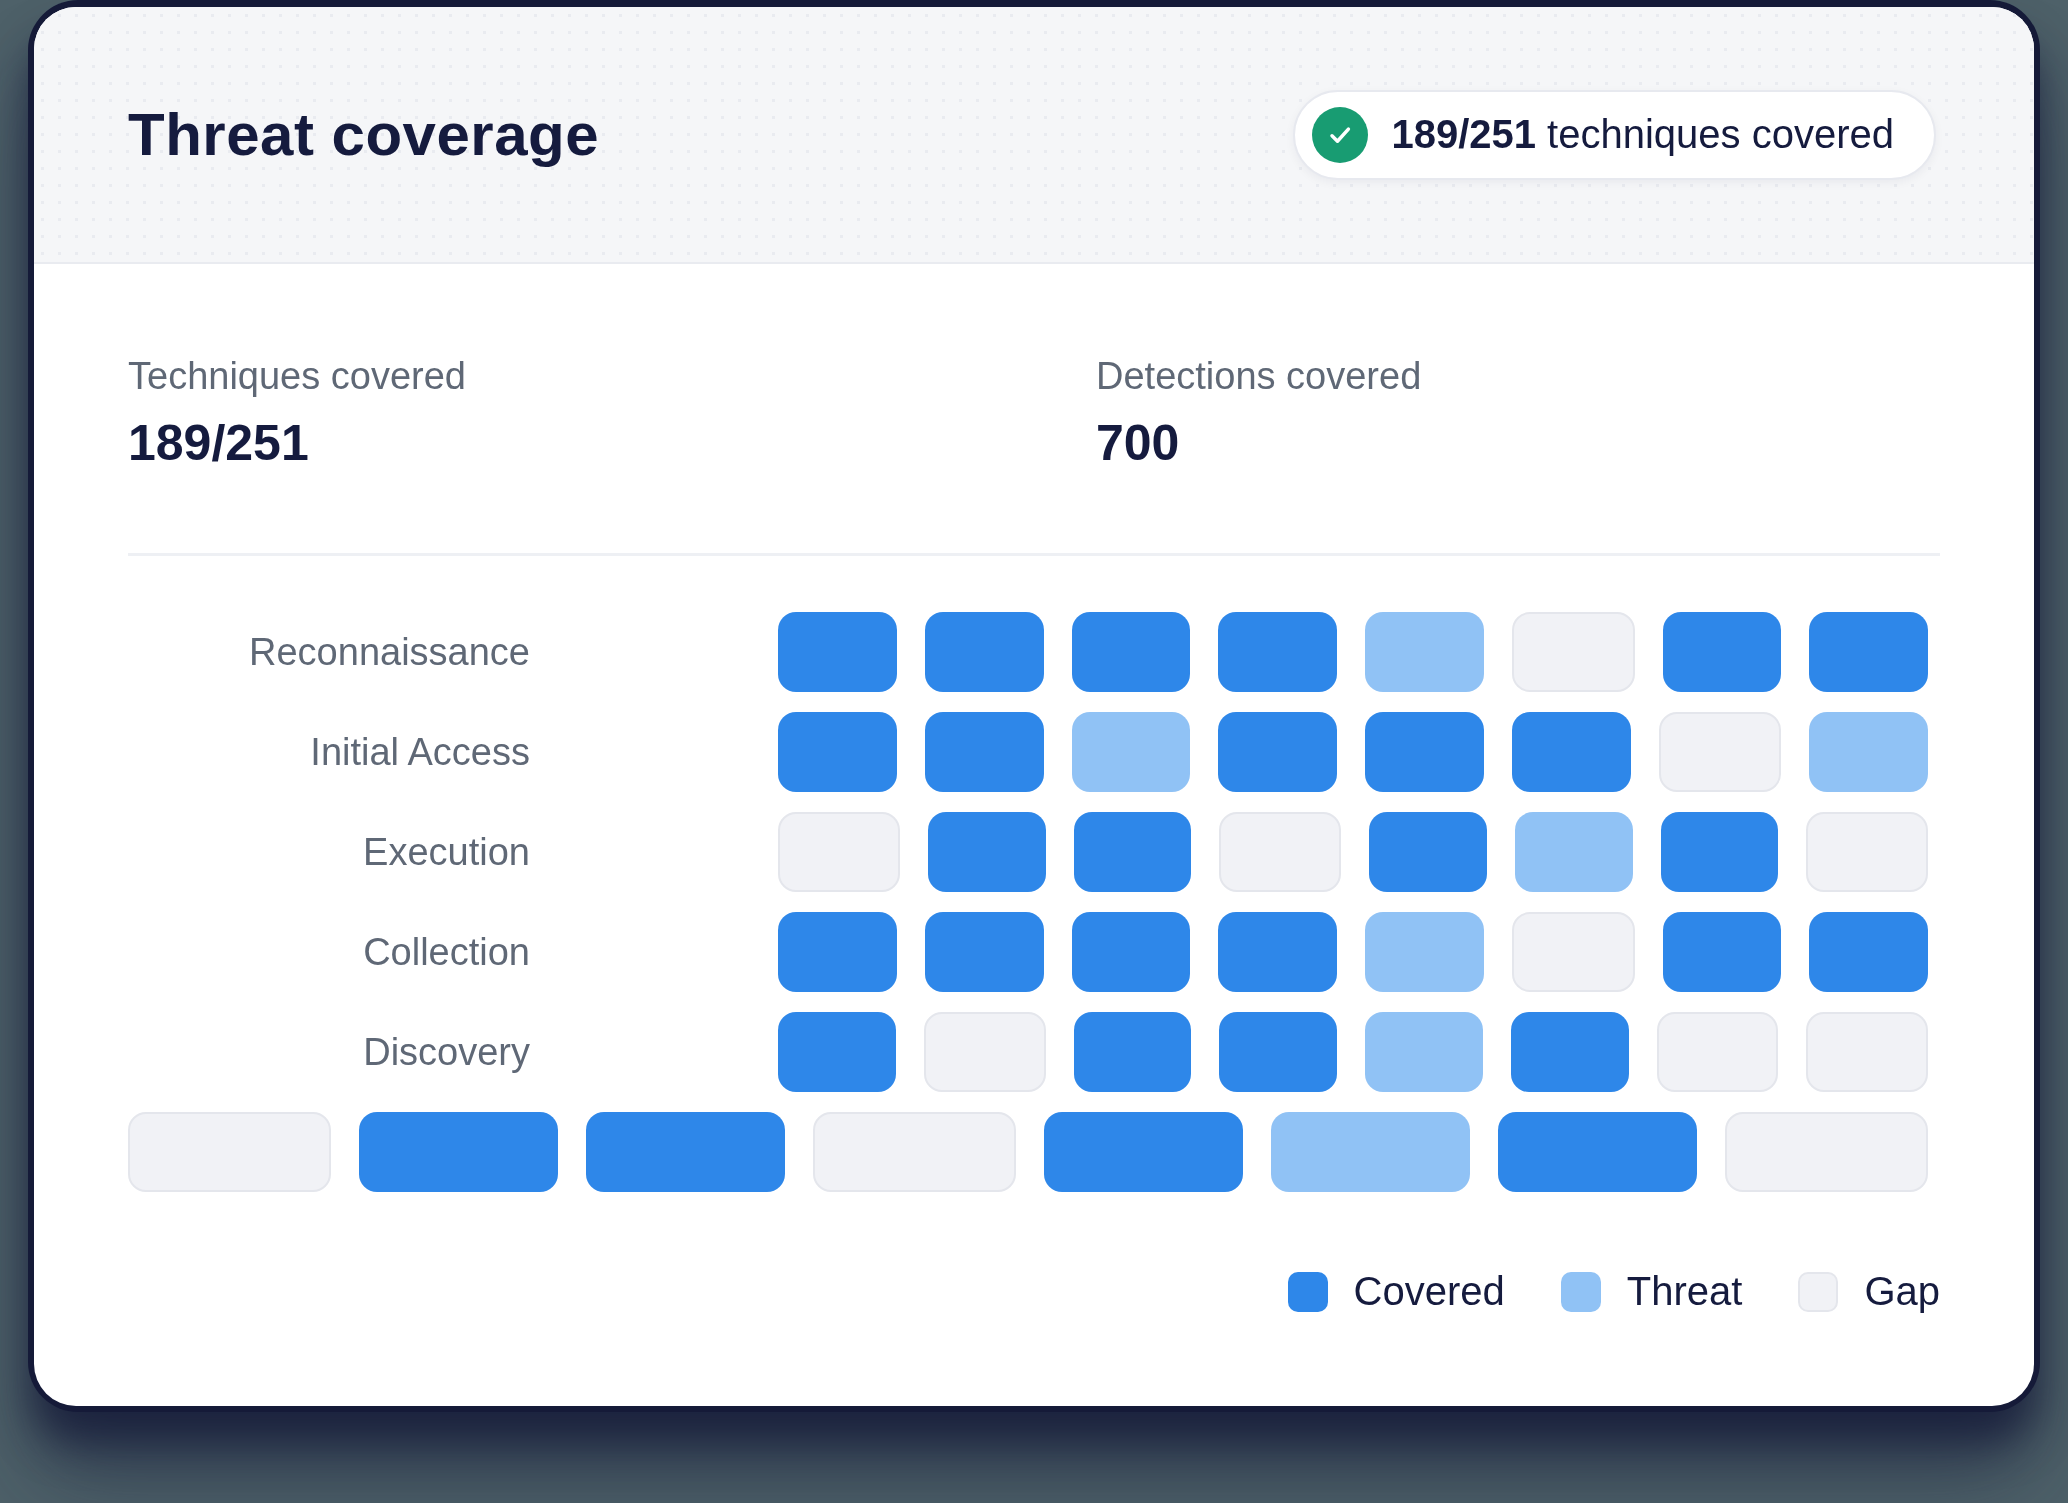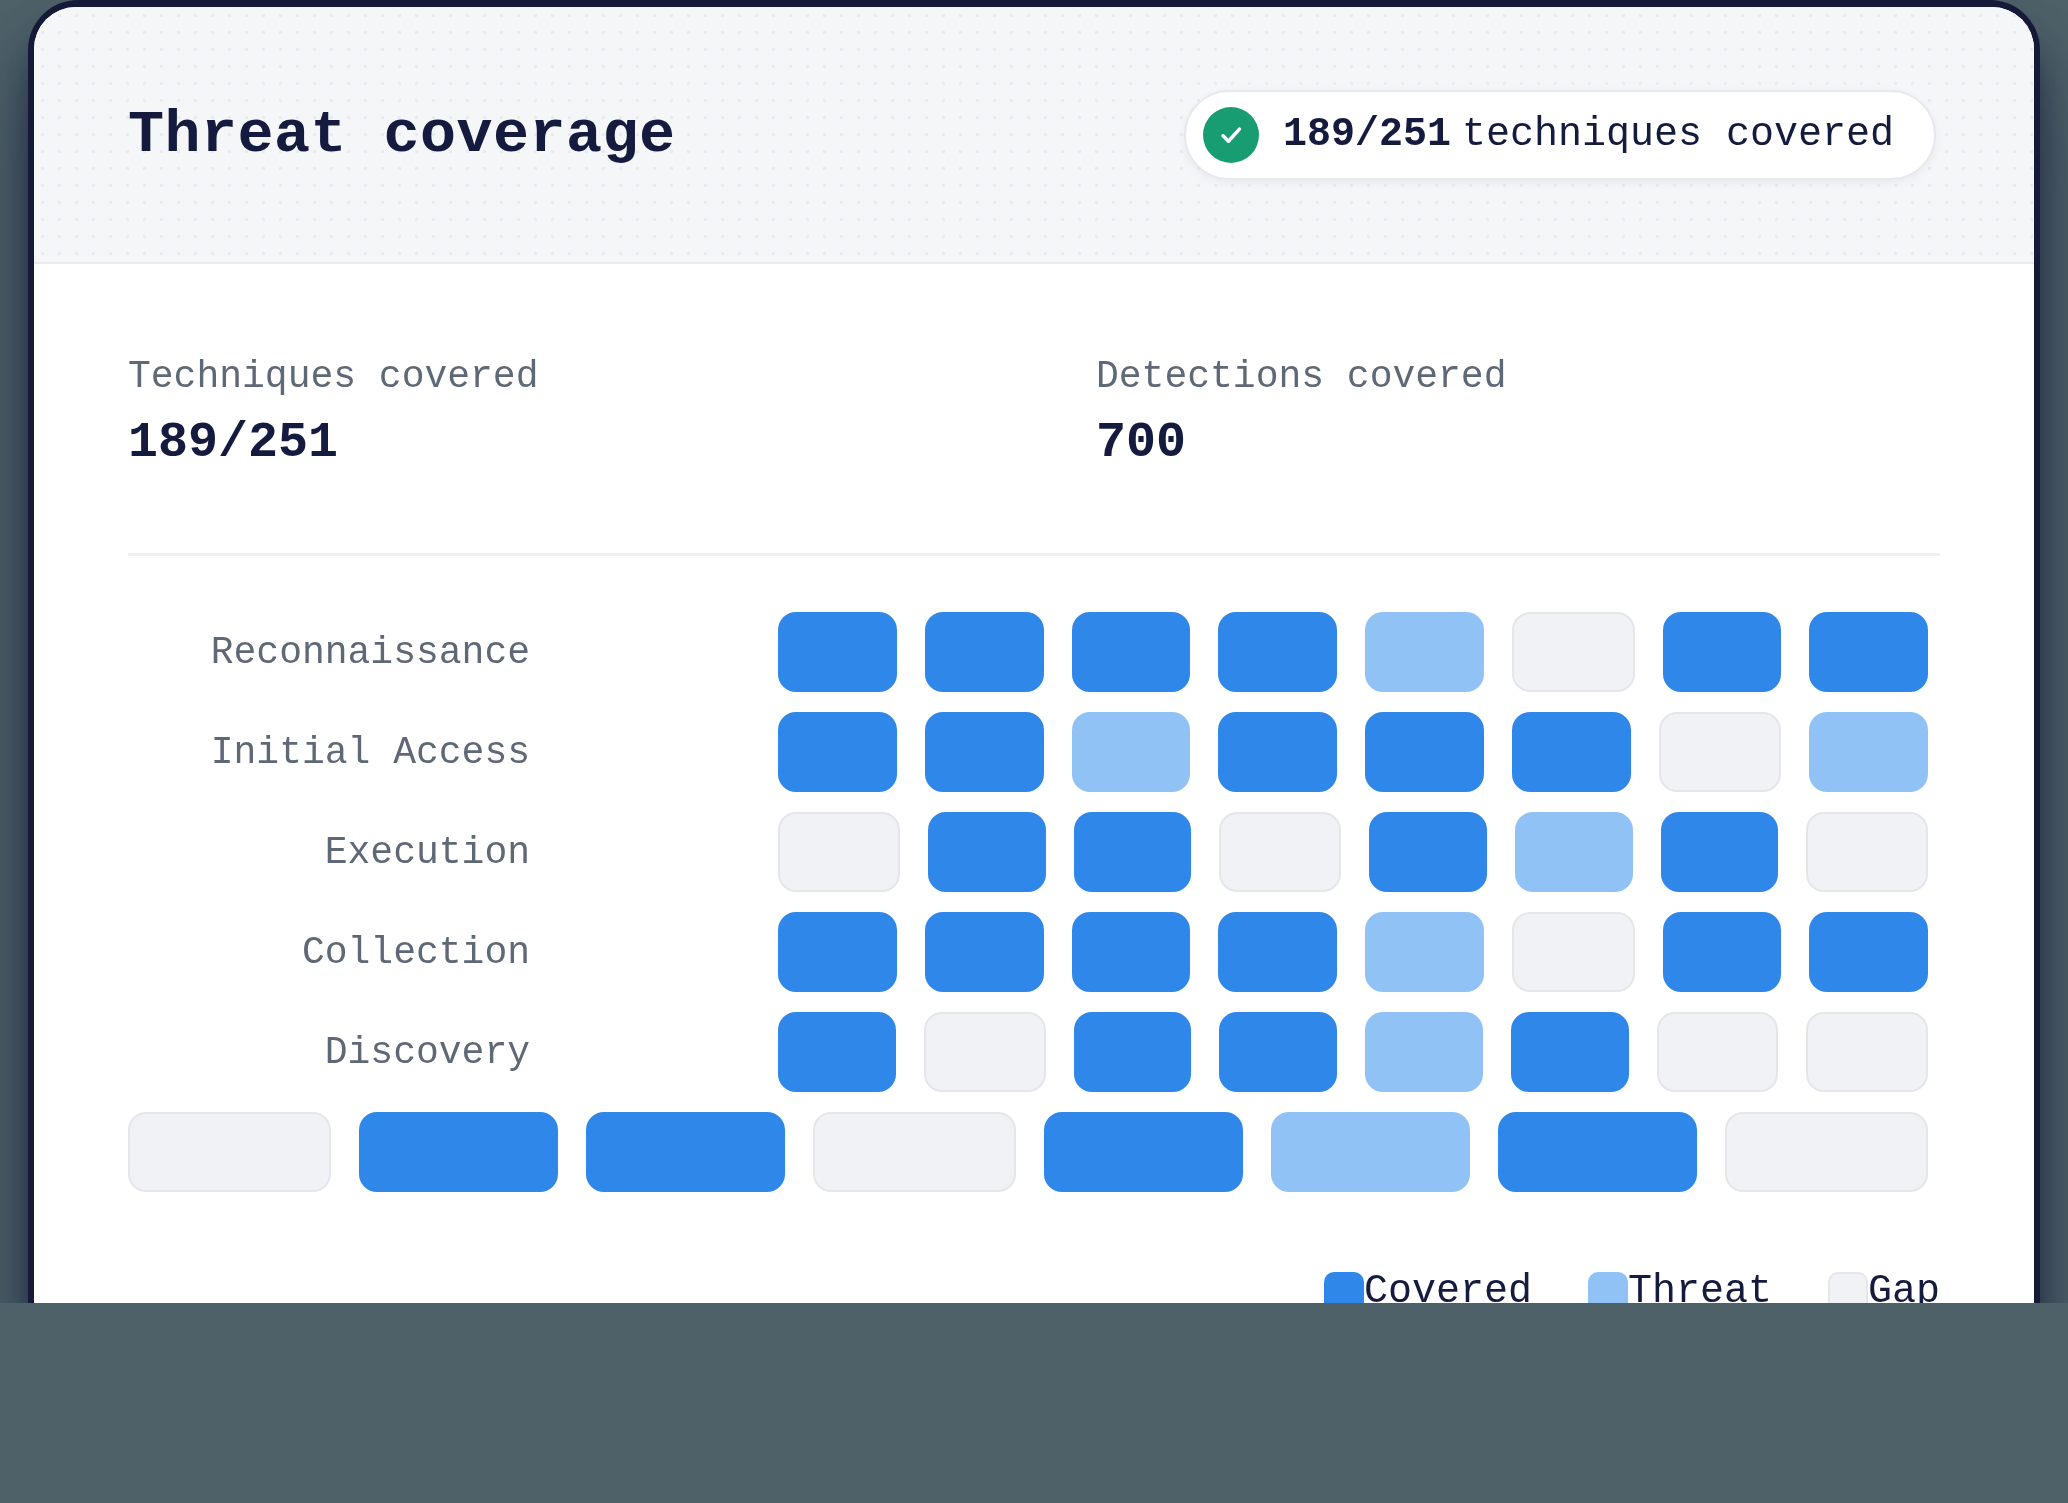--- a/index.html
+++ b/index.html
@@ -1,21 +1,21 @@
 <!DOCTYPE html>
 <html style="--covered: #2E87E9; --partial: #90C2F5; --gap: #F1F2F6; --gap_border: #E4E6EC; --green: #189C72; --navy: #151B3E; --muted: #5F6876; --header_bg: #F5F6F8; --page_bg: #4E6169; --frame: #151A38; --border: #E7E9EF; --divider: #E9EBF0; --divider2: #EEF0F4;"><head>
 <meta charset="utf-8">
 <style>
   html,body{margin:0;padding:0;background:#4E6169;}
   *{box-sizing:border-box;}
   .stage{
     position:relative;
-    width:2068px;height:1303px;
+    width:2068px;height:1503px;
     background:var(--page_bg,#4E6169);
-    font-family:Liberation Mono, monospace;
+    font-family:Liberation Sans, sans-serif;
     overflow:hidden;
   }
   .card-frame{
     position:absolute;left:28px;top:0;width:2012px;height:1412px;
     background:var(--frame,#151A38);
     border-radius:50px;
     box-shadow:0 34px 42px -4px rgba(21,26,56,.78), 0 72px 86px -8px rgba(21,26,56,.45);
   }
   .card{
     position:absolute;left:6px;top:7px;width:2000px;height:1399px;
@@ -58,21 +58,21 @@
   .heatmap{position:absolute;top:605px;left:0;right:12px;}
   .hm-row{display:flex;align-items:center;height:80px;margin-bottom:20px;padding:0 94px;}
   .hm-label{width:402px;text-align:right;margin-right:248px;font-size:38px;color:var(--muted,#5F6876);white-space:nowrap;}
   .hm-cells{flex:1;display:flex;gap:28px;}
   .cell{flex:1;height:80px;border-radius:18px;}
   .cell.covered{background:var(--covered,#2E87E9);}
   .cell.partial{background:var(--partial,#90C2F5);}
   .cell.gap{background:var(--gap,#F1F2F6);border:2px solid var(--gap_border,#E4E6EC);}
   
   .legend{position:absolute;top:1262px;right:94px;display:flex;align-items:center;gap:56px;}
-  .legend-item{display:flex;align-items:center;font-size:40px;color:var(--navy,#151B3E);}
+  .legend-item{display:flex;align-items:center;gap:26px;font-size:40px;color:var(--navy,#151B3E);}
   .sw{width:40px;height:40px;border-radius:10px;flex:0 0 auto;}
   .sw.covered{background:var(--covered,#2E87E9);}
   .sw.partial{background:var(--partial,#90C2F5);}
   .sw.gap{background:var(--gap,#F1F2F6);border:2px solid var(--gap_border,#E4E6EC);}
 </style>
 </head>
 <body>
 
 <div class="stage">
   <div class="card-frame">

